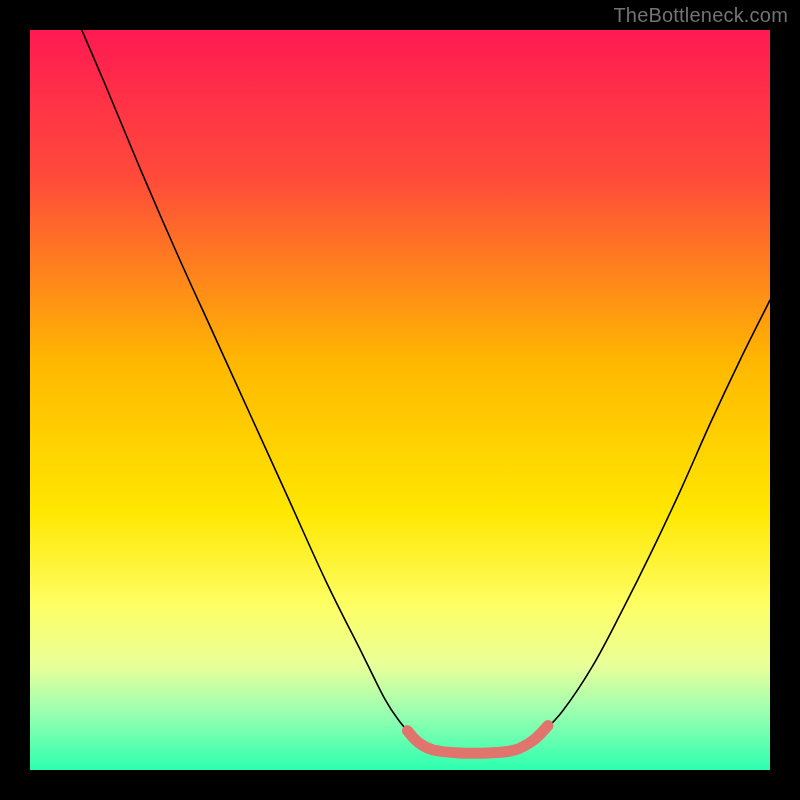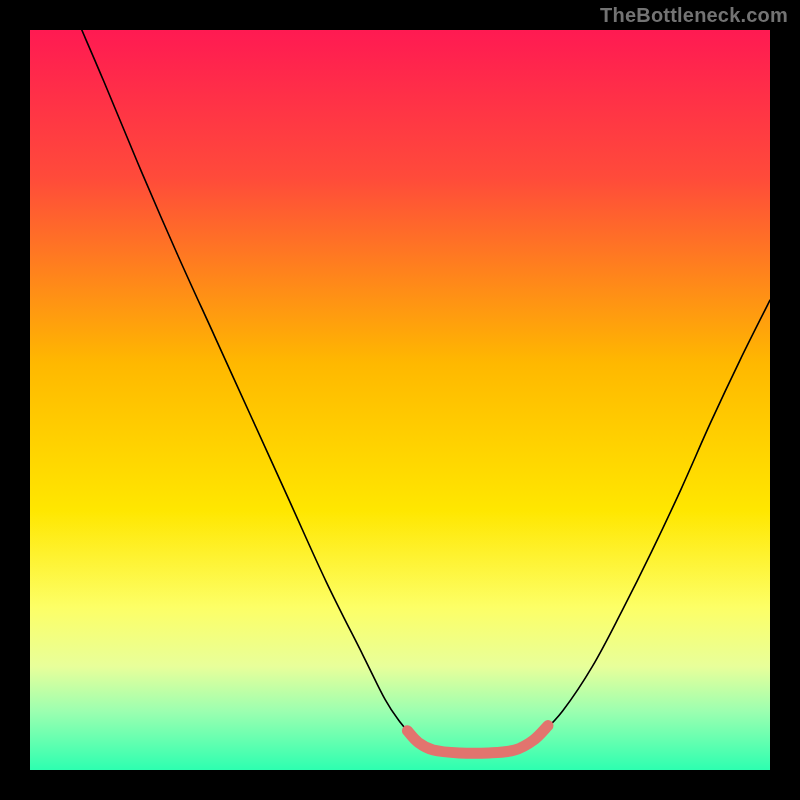--- a/index.html
+++ b/index.html
@@ -24,21 +24,21 @@
     width: 740px;
     height: 740px;
     overflow: hidden;
   }
   .attribution {
     position: absolute;
     top: 4px;
     right: 12px;
     color: #737373;
     font-size: 20px;
-    font-weight: 700;
+    font-weight: 400;
     letter-spacing: 0.2px;
   }
   svg { display: block; }
 </style>
 </head>
 <body>
 
 <div class="frame">
 
   <div class="attribution">TheBottleneck.com</div>

